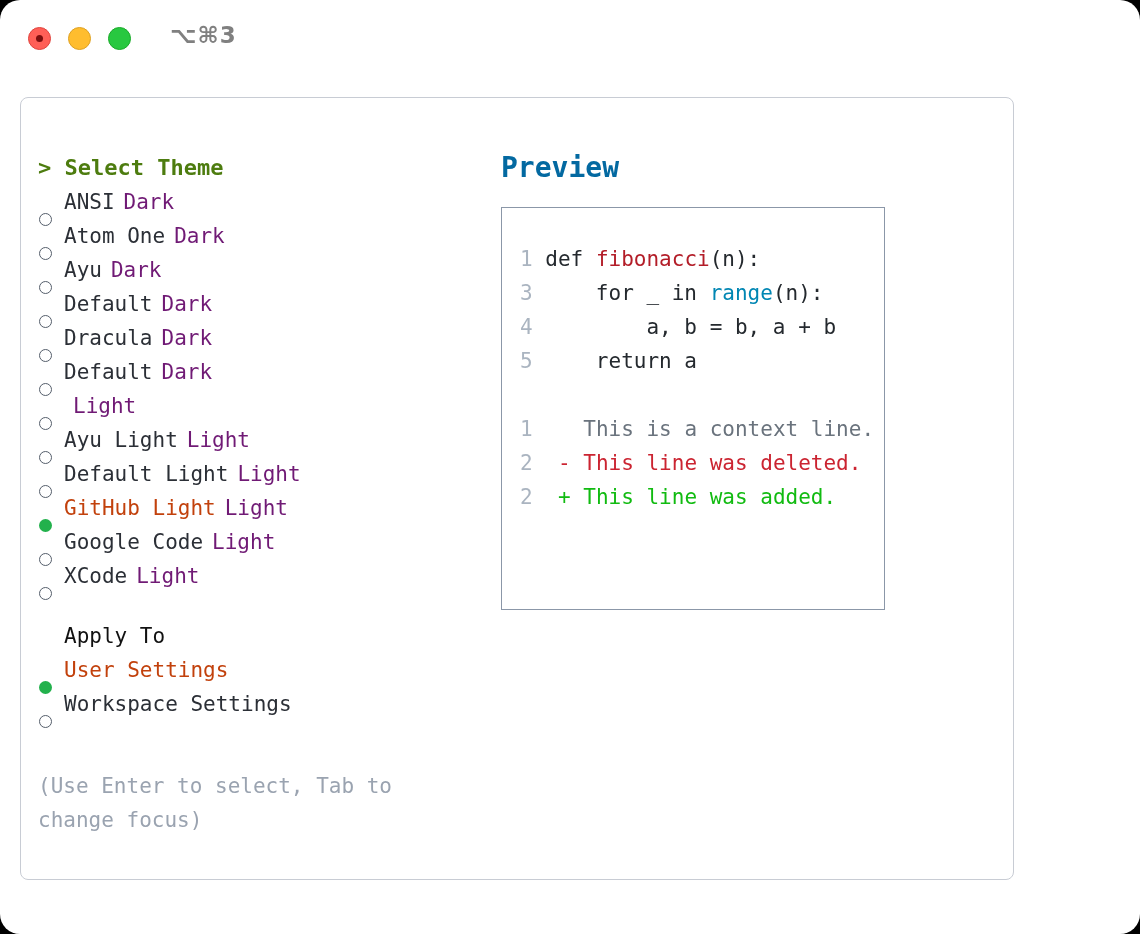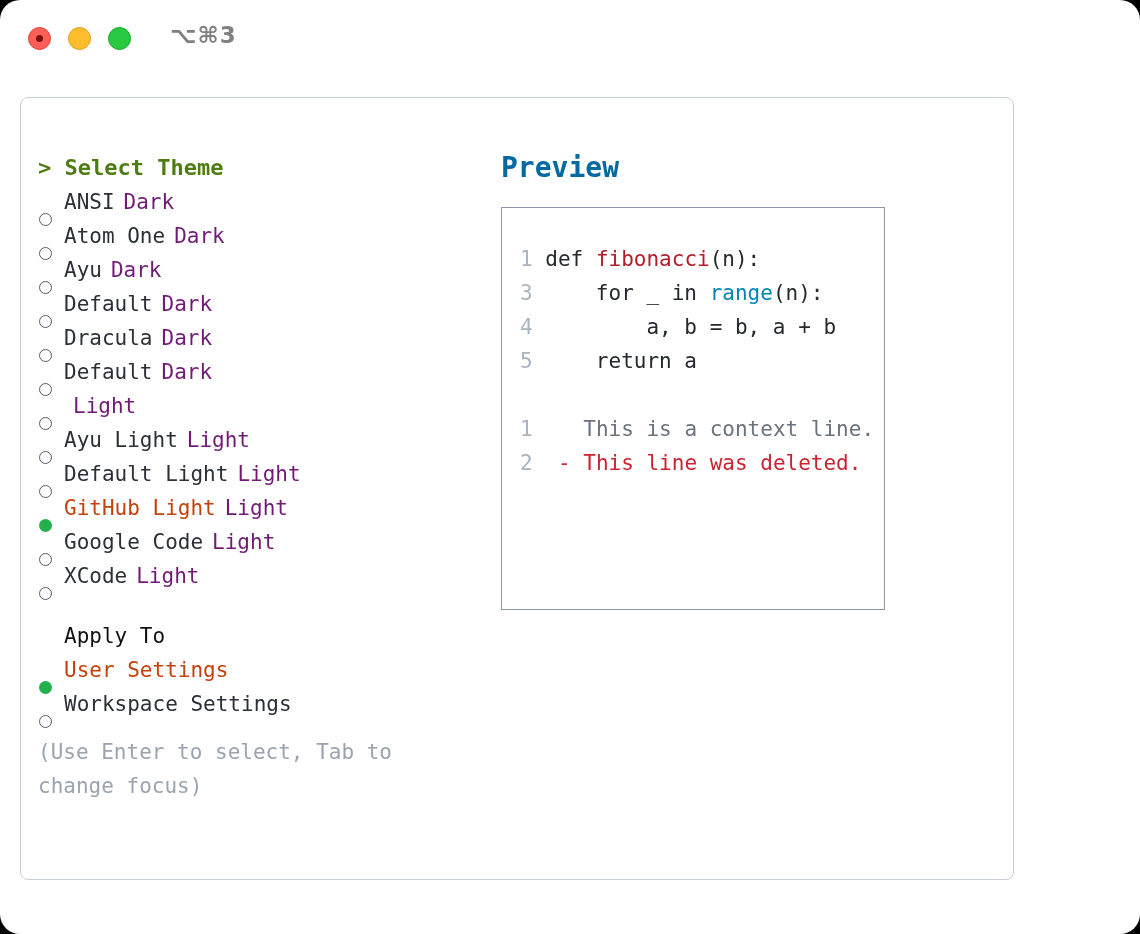--- a/index.html
+++ b/index.html
@@ -138,21 +138,21 @@
     font-family: "DejaVu Sans Mono", monospace;
     font-size: 21px;
     line-height: 34px;
     color: #111111;
     padding-left: 26px;
     white-space: pre;
   }
 
   
   #hint {
-    margin-top: 14px;
+    margin-top: 48px;
     font-family: "DejaVu Sans Mono", monospace;
     font-size: 21px;
     line-height: 34px;
     color: #9aa3b0;
     width: 400px;
   }
 
   
   #preview-title {
     font-family: "DejaVu Sans Mono", monospace;
@@ -238,18 +238,19 @@
         <div id="code-block">
             <div class="code-line"><span class="lineno">1 </span><span>def </span><span class="tok-fn">fibonacci</span><span>(n):</span></div>
             <div class="code-line"><span class="lineno">3 </span><span>    for _ in </span><span class="tok-call">range</span><span>(n):</span></div>
             <div class="code-line"><span class="lineno">4 </span><span>        a, b = b, a + b</span></div>
             <div class="code-line"><span class="lineno">5 </span><span>    return a</span></div>
           </div>
         <div class="code-gap"></div>
         <div id="diff-block">
             <div class="code-line"><span class="lineno">1  </span><span class="diff-ctx">  </span><span class="diff-ctx">This is a context line.</span></div>
             <div class="code-line"><span class="lineno">2  </span><span class="diff-del">- </span><span class="diff-del">This line was deleted.</span></div>
+            <div class="code-line"><span class="lineno">2  </span><span class="diff-add">+ </span><span class="diff-add">This line was added.</span></div>
           </div>
       </div>
     </div>
 
   </div>
 </div>
 
 </body></html>

